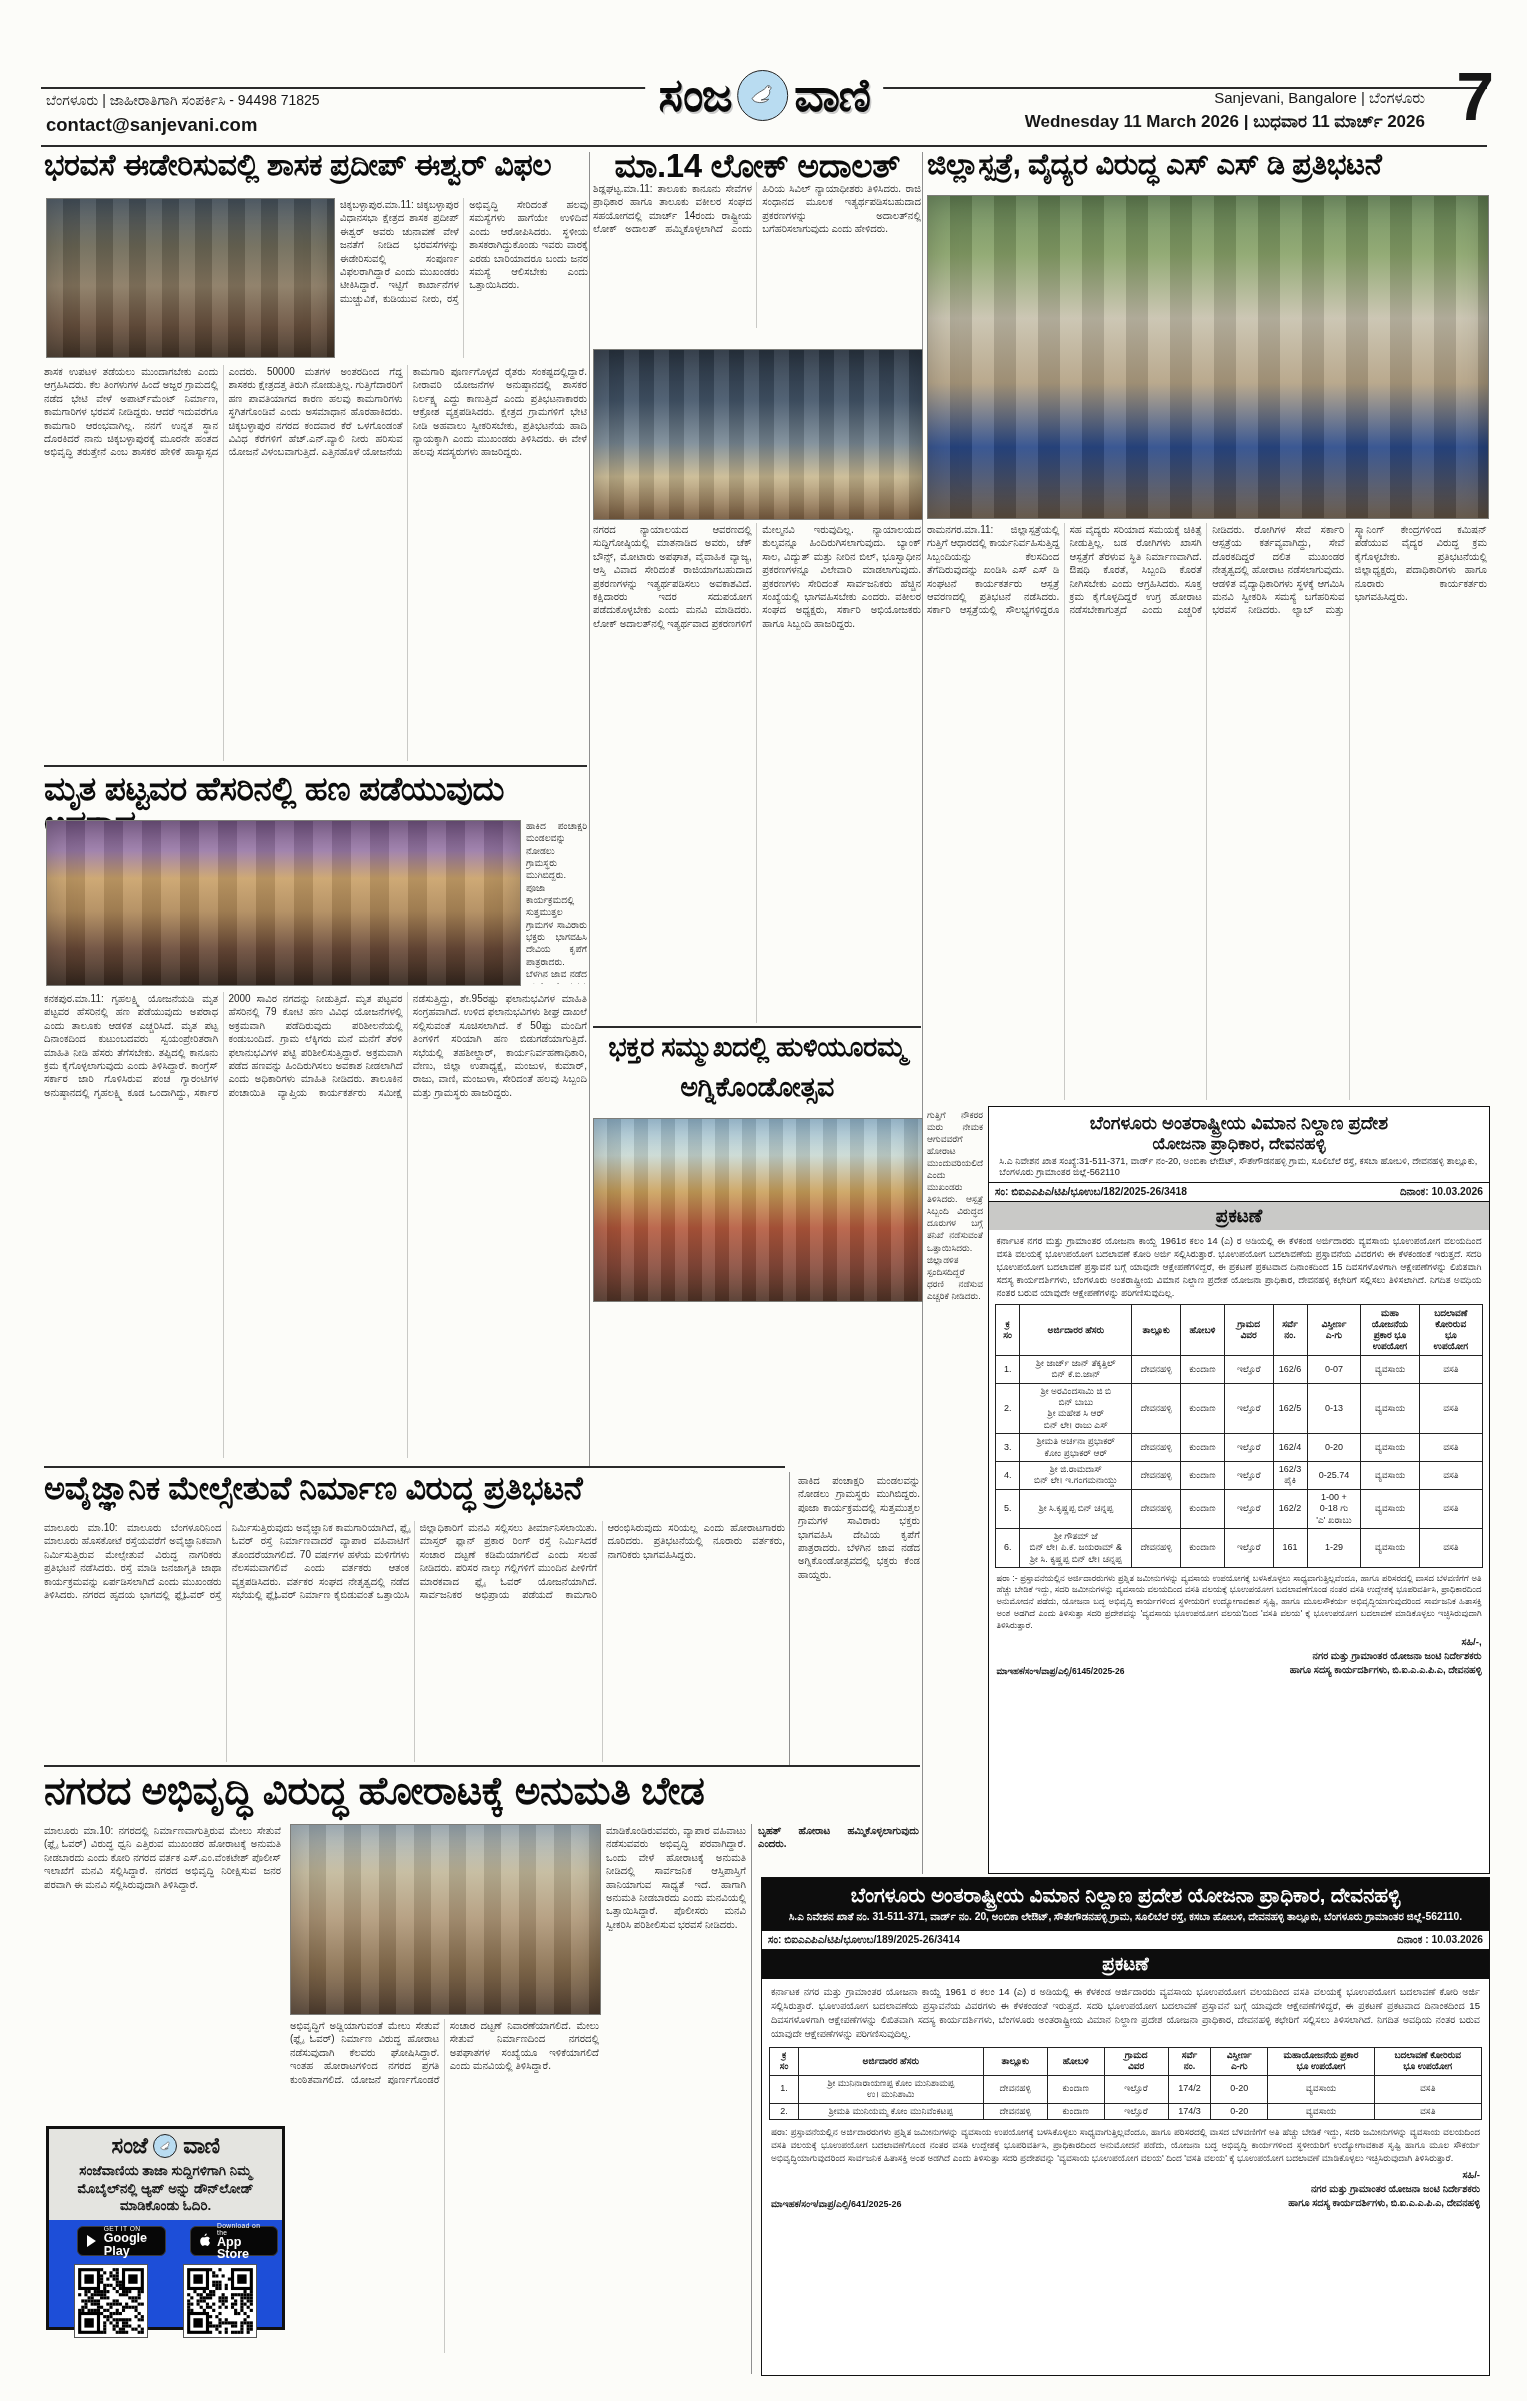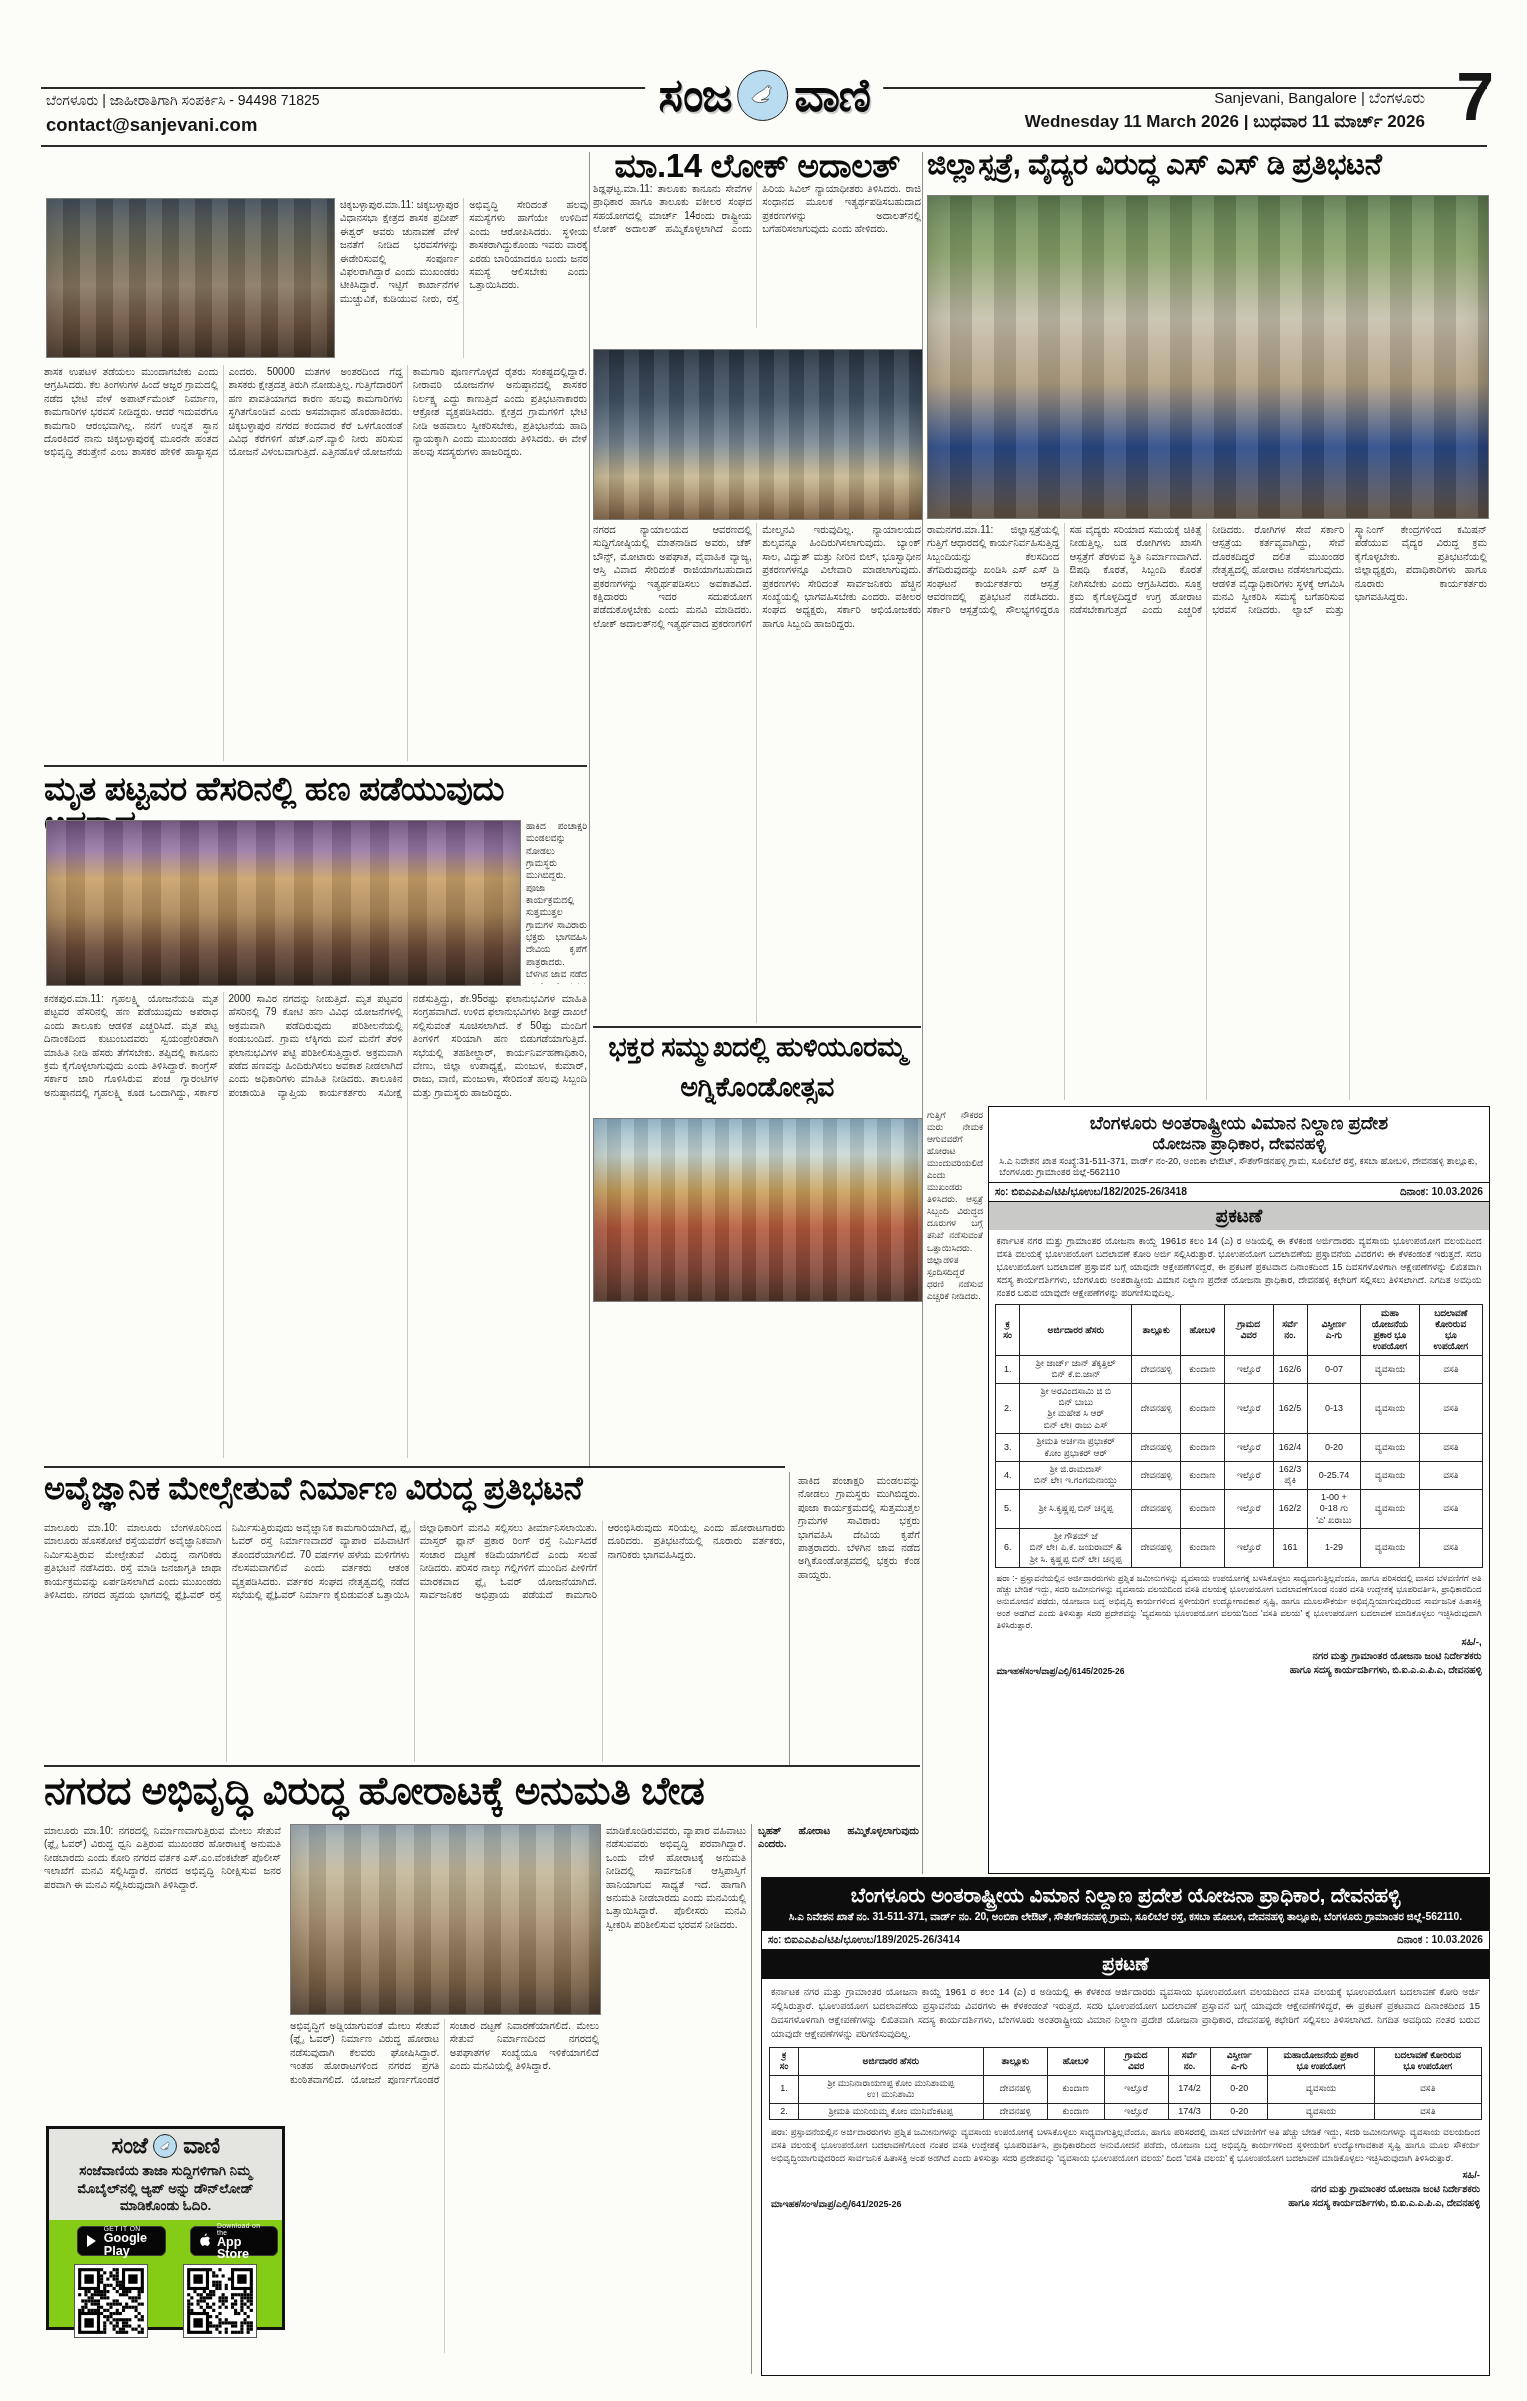--- a/index.html
+++ b/index.html
@@ -55,20 +55,21 @@
 
   <div class="abs" style="right:103px;top:89px;text-align:right;font-size:15px;">Sanjevani, Bangalore | ಬೆಂಗಳೂರು</div>
   <div class="abs" style="right:103px;top:112px;text-align:right;font-size:17px;font-weight:700;">Wednesday 11 March 2026  |  ಬುಧವಾರ 11 ಮಾರ್ಚ್ 2026</div>
   <div class="abs" style="right:34px;top:62px;font-size:68px;font-weight:800;line-height:1;">7</div>
 
   <div class="vrule" style="left:589px;top:152px;height:1314px;"></div>
   <div class="vrule" style="left:922px;top:152px;height:1722px;"></div>
   <div class="vrule" style="left:789px;top:1472px;height:293px;"></div>
   <div class="vrule" style="left:751px;top:1824px;height:550px;"></div>
 
+  <div class="abs headline" style="left:44px;top:149px;width:543px;font-size:30px;">ಭರವಸೆ ಈಡೇರಿಸುವಲ್ಲಿ ಶಾಸಕ ಪ್ರದೀಪ್ ಈಶ್ವರ್ ವಿಫಲ</div>
 
   <div class="photo" style="left:46px;top:198px;width:287px;height:158px;
        background:linear-gradient(180deg,#4d5a66 0%,#6e6a58 30%,#8a7a62 55%,#6b5340 80%,#4a3a2c 100%),
        repeating-linear-gradient(90deg,rgba(255,255,255,.07) 0 16.3px,rgba(0,0,0,.12) 16.3px 33px);background-blend-mode:overlay;"></div>
   <div class="abs tcol cc2" style="left:340px;top:198px;width:248px;height:160px;">ಚಿಕ್ಕಬಳ್ಳಾಪುರ.ಮಾ.11: ಚಿಕ್ಕಬಳ್ಳಾಪುರ ವಿಧಾನಸಭಾ ಕ್ಷೇತ್ರದ ಶಾಸಕ ಪ್ರದೀಪ್ ಈಶ್ವರ್ ಅವರು ಚುನಾವಣೆ ವೇಳೆ ಜನತೆಗೆ ನೀಡಿದ ಭರವಸೆಗಳನ್ನು ಈಡೇರಿಸುವಲ್ಲಿ ಸಂಪೂರ್ಣ ವಿಫಲರಾಗಿದ್ದಾರೆ ಎಂದು ಮುಖಂಡರು ಟೀಕಿಸಿದ್ದಾರೆ. ಇಟ್ಟಿಗೆ ಕಾರ್ಖಾನೆಗಳ ಮುಚ್ಚುವಿಕೆ, ಕುಡಿಯುವ ನೀರು, ರಸ್ತೆ ಅಭಿವೃದ್ಧಿ ಸೇರಿದಂತೆ ಹಲವು ಸಮಸ್ಯೆಗಳು ಹಾಗೆಯೇ ಉಳಿದಿವೆ ಎಂದು ಆರೋಪಿಸಿದರು. ಸ್ಥಳೀಯ ಶಾಸಕರಾಗಿದ್ದುಕೊಂಡು ಇವರು ವಾರಕ್ಕೆ ಎರಡು ಬಾರಿಯಾದರೂ ಬಂದು ಜನರ ಸಮಸ್ಯೆ ಆಲಿಸಬೇಕು ಎಂದು ಒತ್ತಾಯಿಸಿದರು.</div>
   <div class="abs tcol cc3" style="left:44px;top:365px;width:543px;height:396px;">ಶಾಸಕ ಉಪಟಳ ತಡೆಯಲು ಮುಂದಾಗಬೇಕು ಎಂದು ಆಗ್ರಹಿಸಿದರು. ಕೆಲ ತಿಂಗಳುಗಳ ಹಿಂದೆ ಅಜ್ಜರ ಗ್ರಾಮದಲ್ಲಿ ನಡೆದ ಭೇಟಿ ವೇಳೆ ಅಪಾರ್ಟ್‌ಮೆಂಟ್ ನಿರ್ಮಾಣ, ಕಾಮಗಾರಿಗಳ ಭರವಸೆ ನೀಡಿದ್ದರು. ಆದರೆ ಇದುವರೆಗೂ ಕಾಮಗಾರಿ ಆರಂಭವಾಗಿಲ್ಲ. ನನಗೆ ಉನ್ನತ ಸ್ಥಾನ ದೊರಕಿದರೆ ನಾನು ಚಿಕ್ಕಬಳ್ಳಾಪುರಕ್ಕೆ ಮೂರನೇ ಹಂತದ ಅಭಿವೃದ್ಧಿ ತರುತ್ತೇನೆ ಎಂಬ ಶಾಸಕರ ಹೇಳಿಕೆ ಹಾಸ್ಯಾಸ್ಪದ ಎಂದರು. 50000 ಮತಗಳ ಅಂತರದಿಂದ ಗೆದ್ದ ಶಾಸಕರು ಕ್ಷೇತ್ರದತ್ತ ತಿರುಗಿ ನೋಡುತ್ತಿಲ್ಲ. ಗುತ್ತಿಗೆದಾರರಿಗೆ ಹಣ ಪಾವತಿಯಾಗದ ಕಾರಣ ಹಲವು ಕಾಮಗಾರಿಗಳು ಸ್ಥಗಿತಗೊಂಡಿವೆ ಎಂದು ಅಸಮಾಧಾನ ಹೊರಹಾಕಿದರು. ಚಿಕ್ಕಬಳ್ಳಾಪುರ ನಗರದ ಕಂದವಾರ ಕೆರೆ ಒಳಗೊಂಡಂತೆ ವಿವಿಧ ಕೆರೆಗಳಿಗೆ ಹೆಚ್.ಎನ್.ವ್ಯಾಲಿ ನೀರು ಹರಿಸುವ ಯೋಜನೆ ವಿಳಂಬವಾಗುತ್ತಿದೆ. ಎತ್ತಿನಹೊಳೆ ಯೋಜನೆಯ ಕಾಮಗಾರಿ ಪೂರ್ಣಗೊಳ್ಳದೆ ರೈತರು ಸಂಕಷ್ಟದಲ್ಲಿದ್ದಾರೆ. ನೀರಾವರಿ ಯೋಜನೆಗಳ ಅನುಷ್ಠಾನದಲ್ಲಿ ಶಾಸಕರ ನಿರ್ಲಕ್ಷ್ಯ ಎದ್ದು ಕಾಣುತ್ತಿದೆ ಎಂದು ಪ್ರತಿಭಟನಾಕಾರರು ಆಕ್ರೋಶ ವ್ಯಕ್ತಪಡಿಸಿದರು. ಕ್ಷೇತ್ರದ ಗ್ರಾಮಗಳಿಗೆ ಭೇಟಿ ನೀಡಿ ಅಹವಾಲು ಸ್ವೀಕರಿಸಬೇಕು, ಪ್ರತಿಭಟನೆಯ ಹಾದಿ ನ್ಯಾಯಕ್ಕಾಗಿ ಎಂದು ಮುಖಂಡರು ತಿಳಿಸಿದರು. ಈ ವೇಳೆ ಹಲವು ಸದಸ್ಯರುಗಳು ಹಾಜರಿದ್ದರು.</div>
 
   <div class="hrule" style="left:44px;top:765px;width:543px;height:1.5px;"></div>
 
   <div class="abs headline" style="left:44px;top:772px;width:543px;font-size:33px;">ಮೃತ ಪಟ್ಟವರ ಹೆಸರಿನಲ್ಲಿ ಹಣ ಪಡೆಯುವುದು ಅಪರಾಧ</div>
@@ -331,21 +332,21 @@
     <div style="display:flex;justify-content:space-between;align-items:flex-end;padding:1.5px 9px 6px;">
       <span style="font-size:9px;font-weight:700;">ಮಾಇಹಕ/ಸಂಇ/ವಾಪ್ರ/ಎಲ್ಸಿ/641/2025-26</span>
       <span class="signblock">
         <span>ಸಹಿ/-</span><br>
         <span>ನಗರ ಮತ್ತು ಗ್ರಾಮಾಂತರ ಯೋಜನಾ ಜಂಟಿ ನಿರ್ದೇಶಕರು</span><br>
         <span>ಹಾಗೂ ಸದಸ್ಯ ಕಾರ್ಯದರ್ಶಿಗಳು, ಬಿ.ಐ.ಎ.ಎ.ಪಿ.ಎ, ದೇವನಹಳ್ಳಿ</span>
       </span>
     </div>
   </div>
 
-  <div class="abs" style="left:46px;top:2126px;width:239px;height:204px;border:3px solid #111;background:#84cc16;box-sizing:border-box;">
+  <div class="abs" style="left:46px;top:2126px;width:239px;height:204px;border:3px solid #111;background:#1d4ed8;box-sizing:border-box;">
     <div style="background:#e4e4e0;padding:4.4px 6px 6px;text-align:center;">
       <div class="mast" style="justify-content:center;">
         <span style="font-size:22px;font-weight:900;letter-spacing:-0.7px;">ಸಂಜೆ</span>
         <span class="dovedisc" style="width:22px;height:22px;">
           <svg width="15" height="15" viewBox="0 0 44 44">
               <path d="M8 26 C14 18 22 16 26 12 C27 9 30 8 32 10 C34 11 33 14 31 15 C33 20 28 26 20 28 L30 27 C26 32 16 33 10 29 Z" fill="#fff" stroke="#333" stroke-width="1.5"></path>
             </svg>
         </span>
         <span style="font-size:22px;font-weight:900;letter-spacing:-0.7px;">ವಾಣಿ</span>
       </div>

